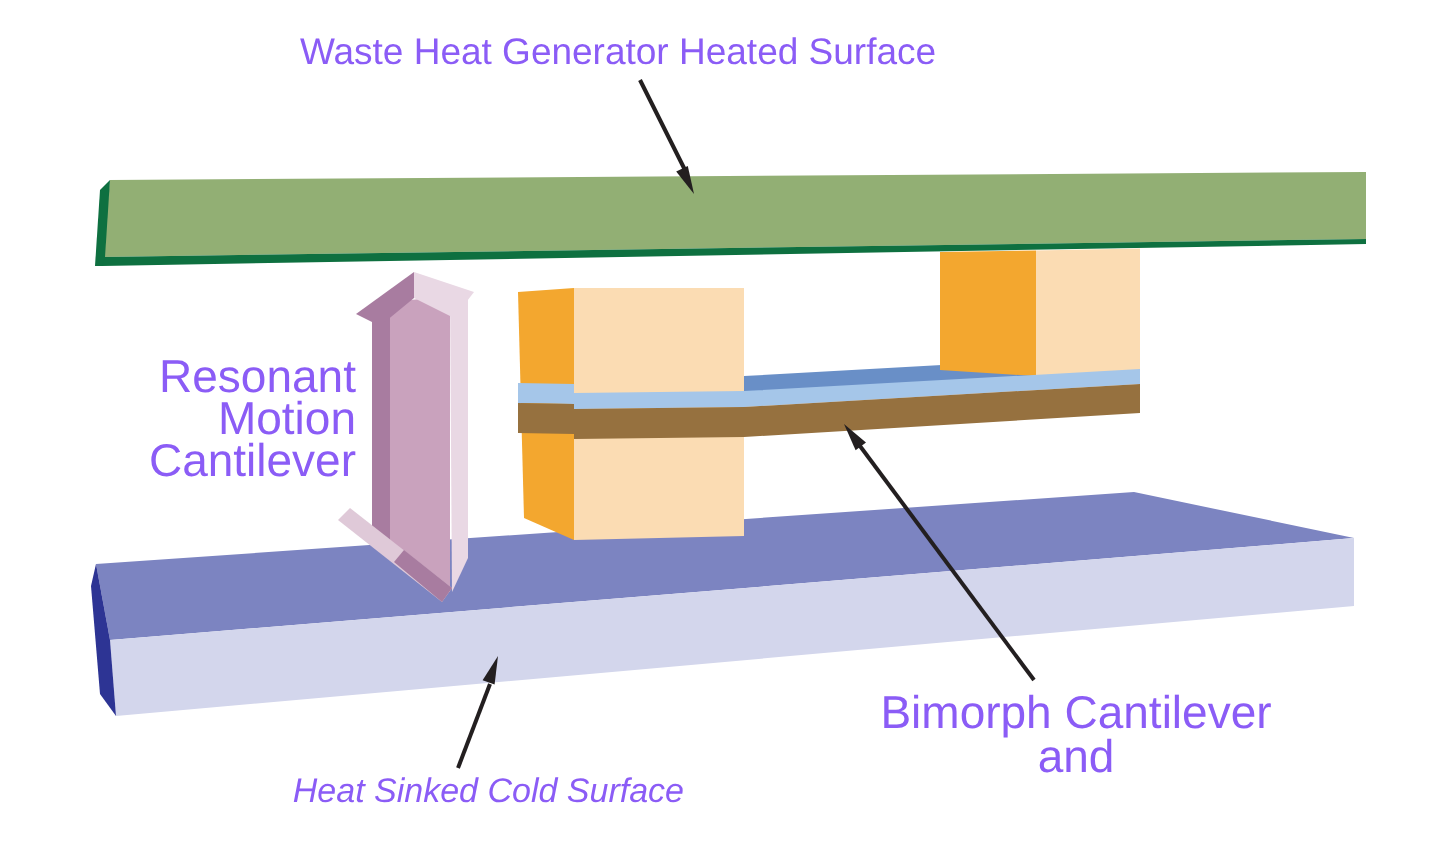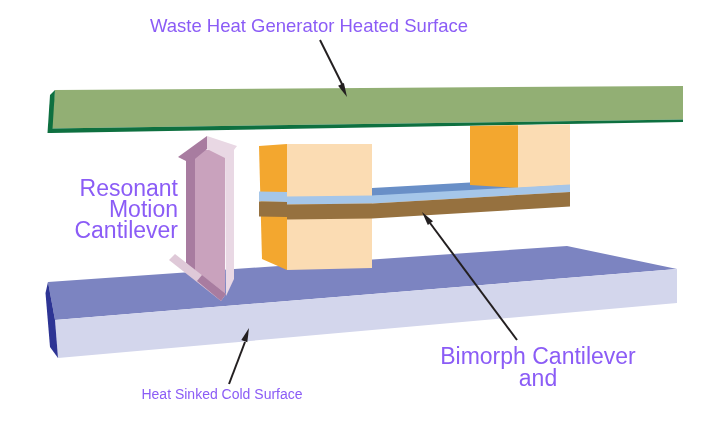--- a/index.html
+++ b/index.html
@@ -2,21 +2,21 @@
 <html><head>
 <meta charset="utf-8">
 <style>
   html,body{margin:0;padding:0;background:#fff;}
   .canvas{position:relative;width:720px;height:422px;background:#fff;overflow:hidden;
           font-family:"Liberation Sans", sans-serif;}
   .canvas svg{position:absolute;left:0;top:0;}
   .lbl{position:absolute;color:#8b5cf6;font-family:"Liberation Sans", sans-serif;}
   .lbl-hot{left:109px;top:15px;width:400px;text-align:center;font-size:18.5px;}
   .lbl-motion{left:58px;top:178px;width:120px;text-align:right;font-size:23px;line-height:21px;}
-  .lbl-cold{left:102px;top:386px;width:240px;text-align:center;font-size:14px;}
+  .lbl-cold{left:102px;top:386px;width:240px;text-align:right;font-size:17px;font-style:italic;}
   .lbl-bimorph{left:428px;top:345px;width:220px;text-align:center;font-size:23px;line-height:22px;}
   .lbl span{display:block;}
 </style>
 </head>
 <body>
 
 <div class="canvas">
 
   <svg width="720" height="422" viewBox="0 0 720 422">
 

